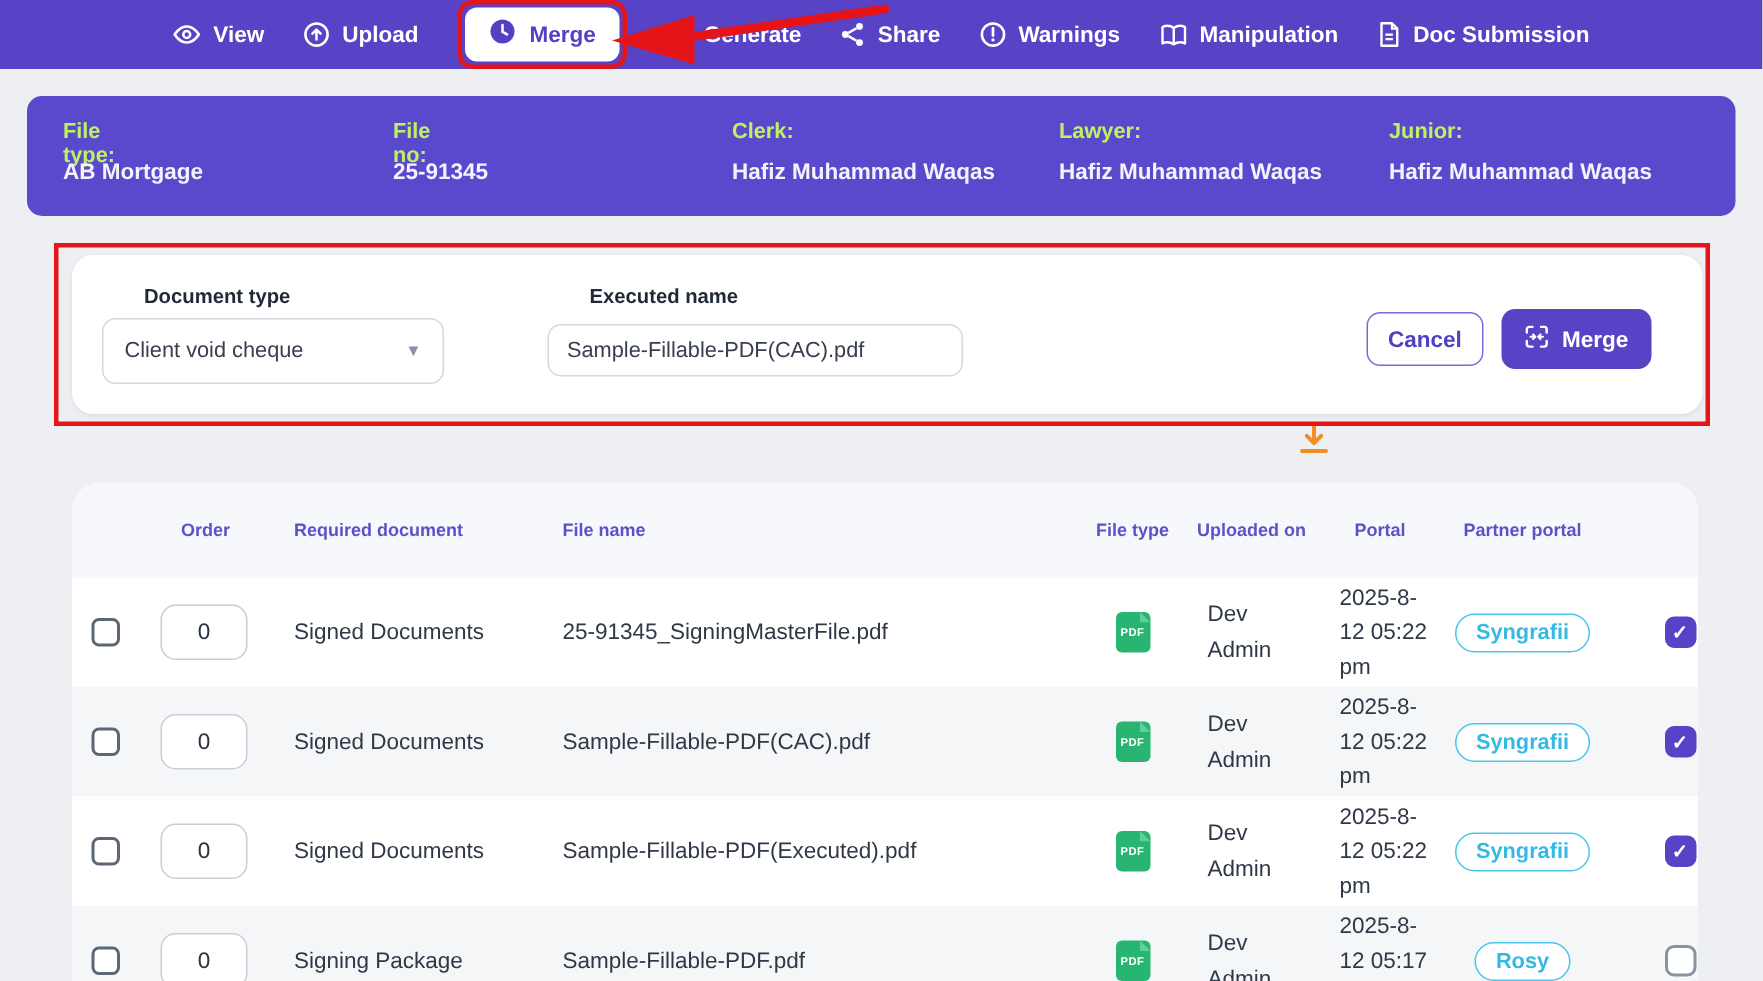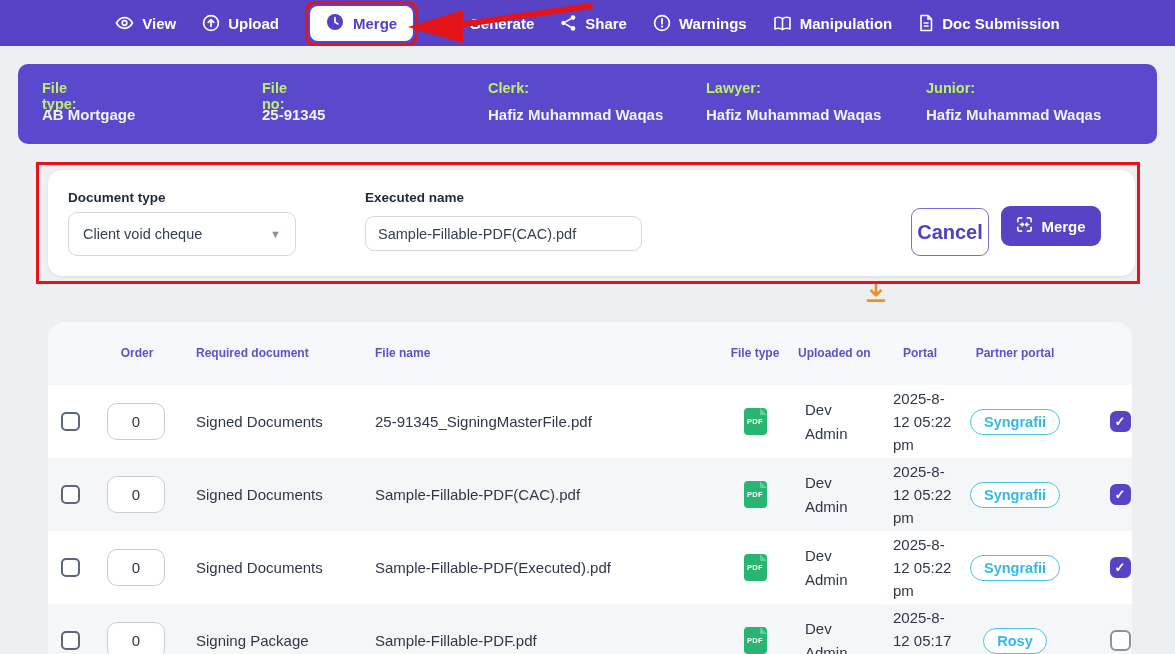--- a/index.html
+++ b/index.html
@@ -20,28 +20,28 @@
   
   .infobar { position:absolute; left:18px; top:64px; width:1139px; height:80px; background:#5a49cc; border-radius:10px; z-index:2; }
   .info-col { position:absolute; top:0; height:80px; }
   .info-label { position:absolute; top:16px; color:#bef264; font-weight:bold; font-size:14.5px; }
   .info-value { position:absolute; top:42px; color:#f4f2fd; font-weight:bold; font-size:15px; white-space:nowrap; }
 
   
   .red-rect { position:absolute; left:36px; top:162px; width:1104px; height:122px; border:3px solid #e51419; z-index:5; pointer-events:none; }
   .form-card { position:absolute; left:48px; top:170px; width:1087px; height:106px; background:#fff; border-radius:14px;
                box-shadow:0 1px 3px rgba(20,20,60,.08); z-index:2; }
-  .field-label { position:absolute; font-size:13.5px; font-weight:bold; color:#1f2937; }
+  .field-label { position:absolute; font-size:13.5px; font-weight:bold; color:#1f2937;margin-left:28px; }
   .select-box { position:absolute; left:20px; top:42px; width:228px; height:44px; border:1px solid #d4d9e0; border-radius:9px;
                 background:#fff; display:flex; align-items:center; padding:0 14px; font-size:14.5px; color:#38404e; cursor:pointer; }
   .select-caret { margin-left:auto; color:#8b91a3; font-size:11px; }
   .input-box { position:absolute; left:317px; top:46px; width:277px; height:35px; border:1px solid #d4d9e0; border-radius:9px;
                background:#fff; display:flex; align-items:center; padding:0 12px; font-size:14.5px; color:#38404e; }
-  .btn-cancel { position:absolute; left:863px; top:38px; width:78px; height:48px; border:1.5px solid #7a6cd8; border-radius:9px;
-                background:#fff; color:#4f40c4; font-weight:bold; font-size:20px; display:flex; align-items:center; justify-content:center; cursor:pointer; }
+  .btn-cancel { position:absolute; left:863px; top:38px; width:78px; height:36px; border:1.5px solid #7a6cd8; border-radius:9px;
+                background:#fff; color:#4f40c4; font-weight:bold; font-size:15px; display:flex; align-items:center; justify-content:center; cursor:pointer; }
   .btn-merge { position:absolute; left:953px; top:36px; width:100px; height:40px; border:none; border-radius:9px;
                background:#5843c6; color:#fff; font-weight:bold; font-size:15px; display:flex; align-items:center; justify-content:center; gap:8px; cursor:pointer; }
 
   
   .download-btn { position:absolute; left:864px; top:281px; width:26px; height:26px; color:#ef8d26; cursor:pointer; z-index:2; }
   .view-selected { position:absolute; left:903px; top:279px; width:229px; height:29px; background:#e8eaee; border-radius:15px;
                    display:flex; align-items:center; justify-content:center; gap:7px; color:#9ba1aa; font-weight:bold; font-size:13.5px;
                    z-index:2; cursor:pointer; white-space:nowrap; }
 
   

